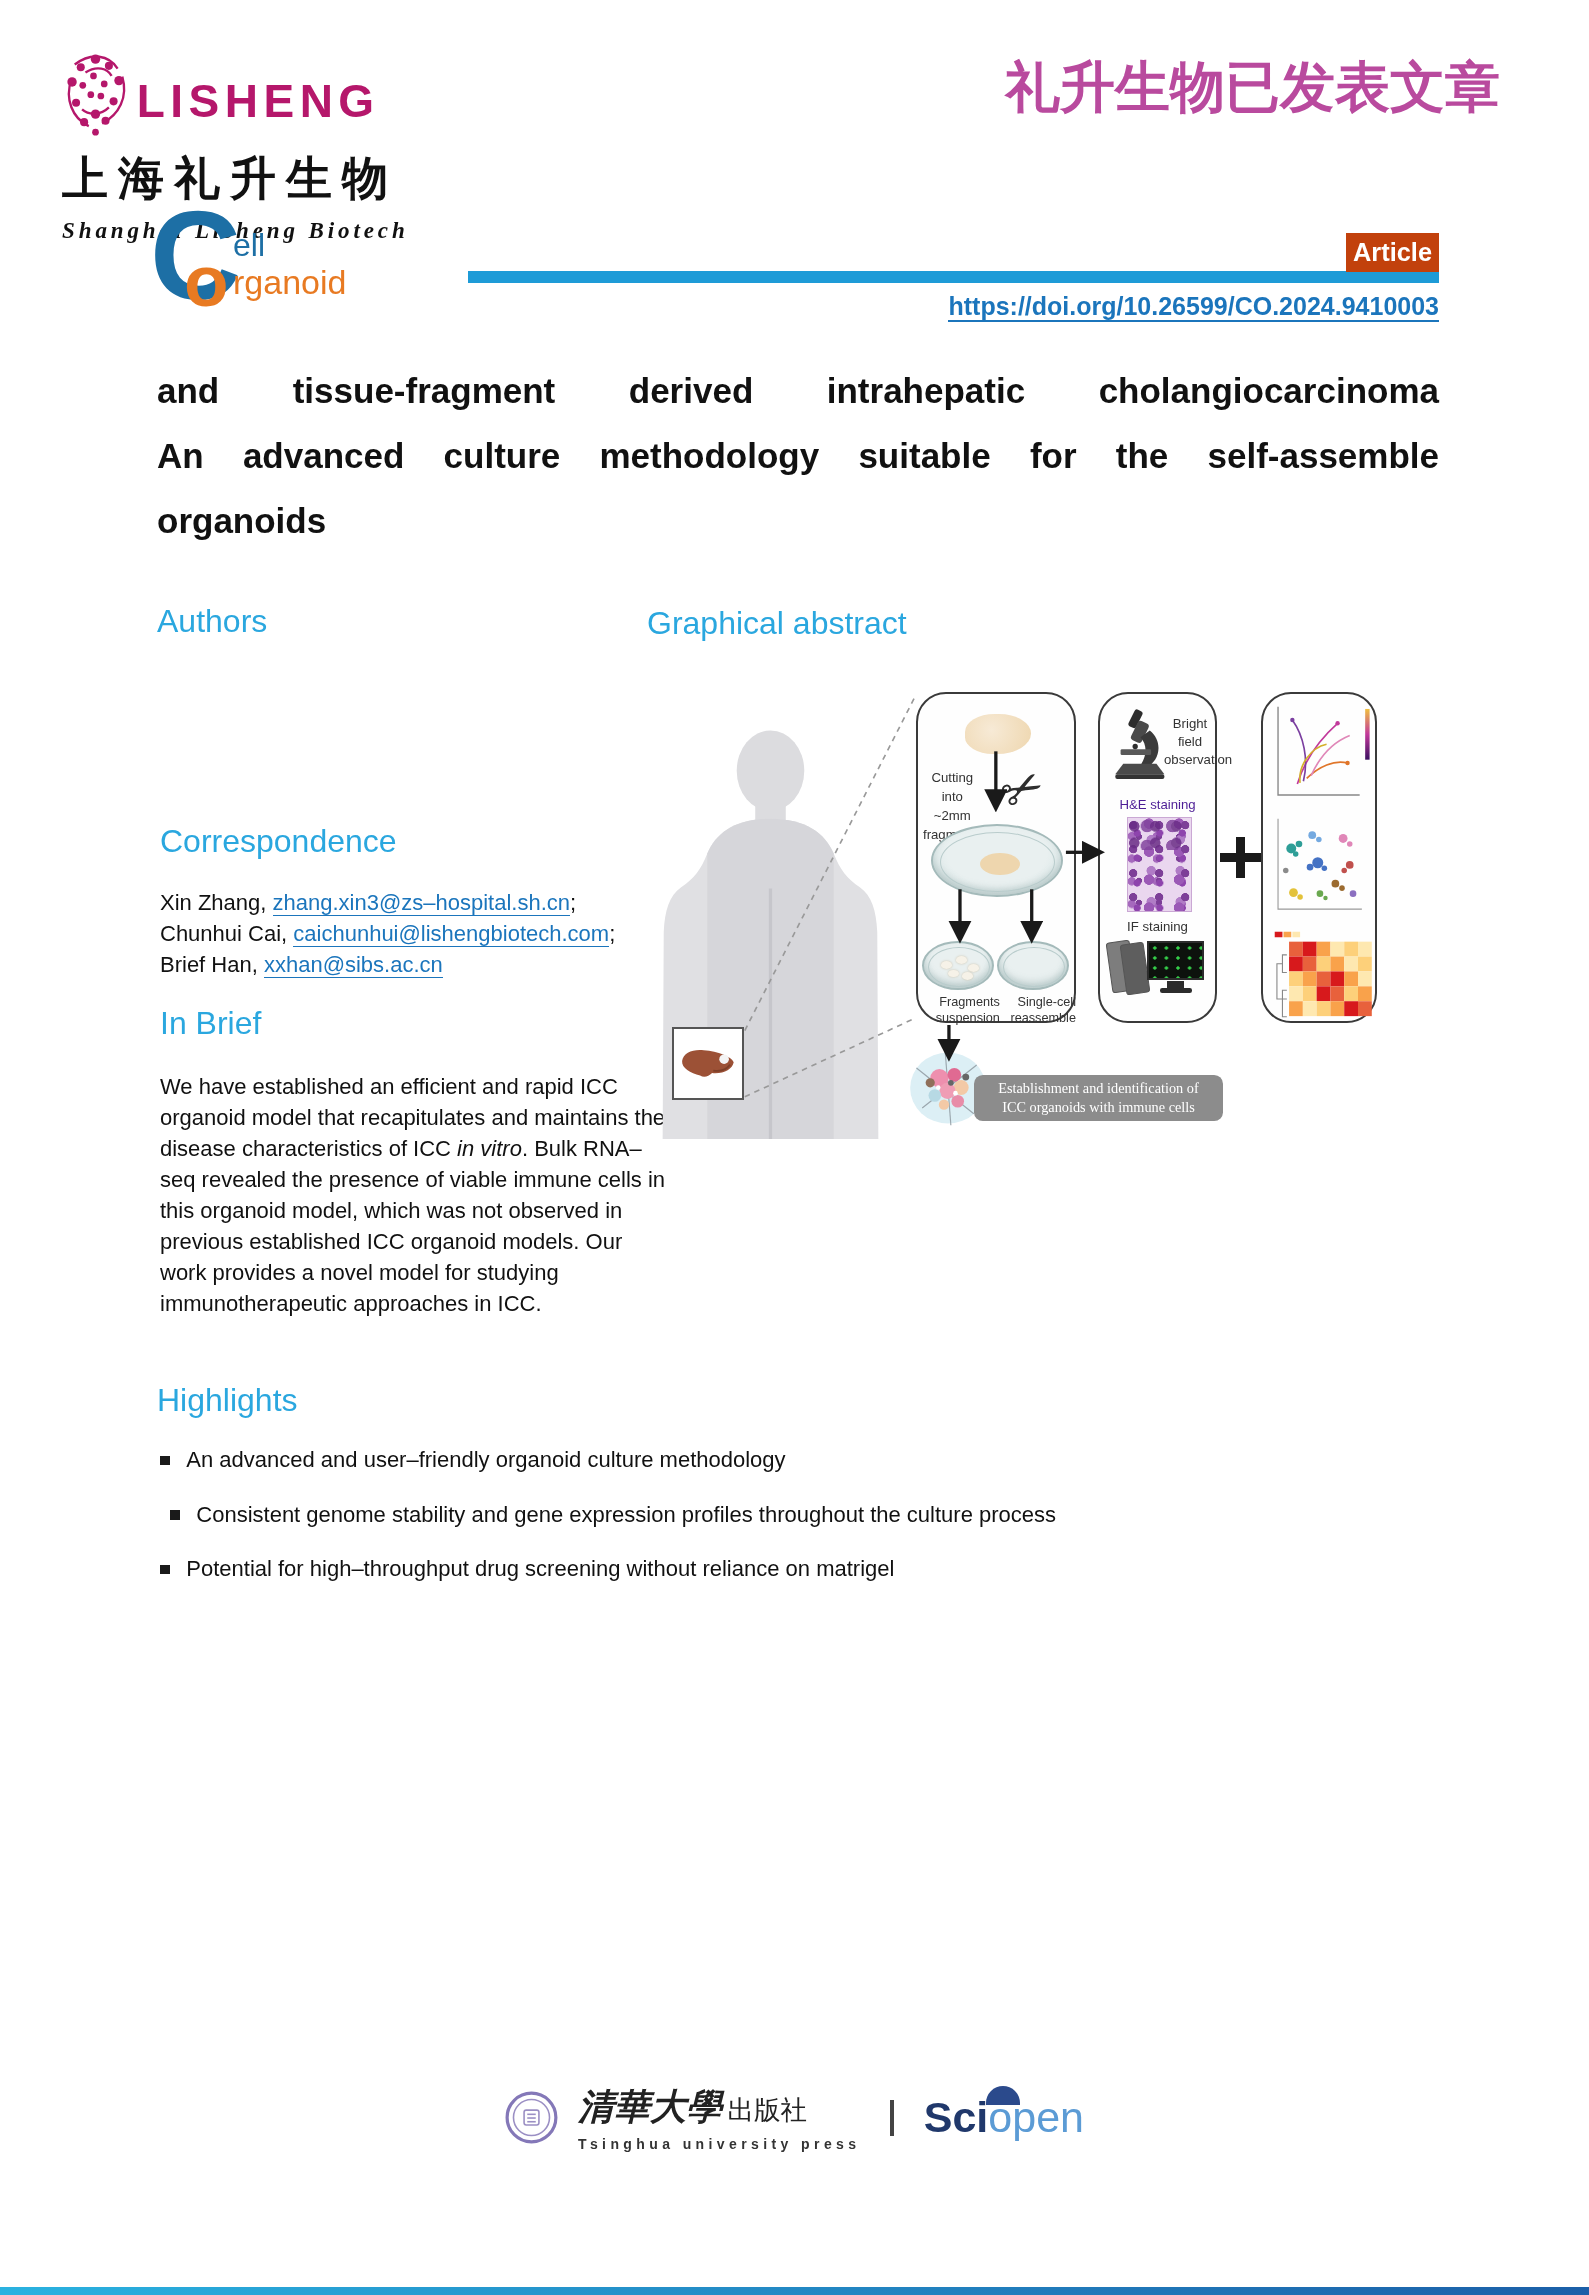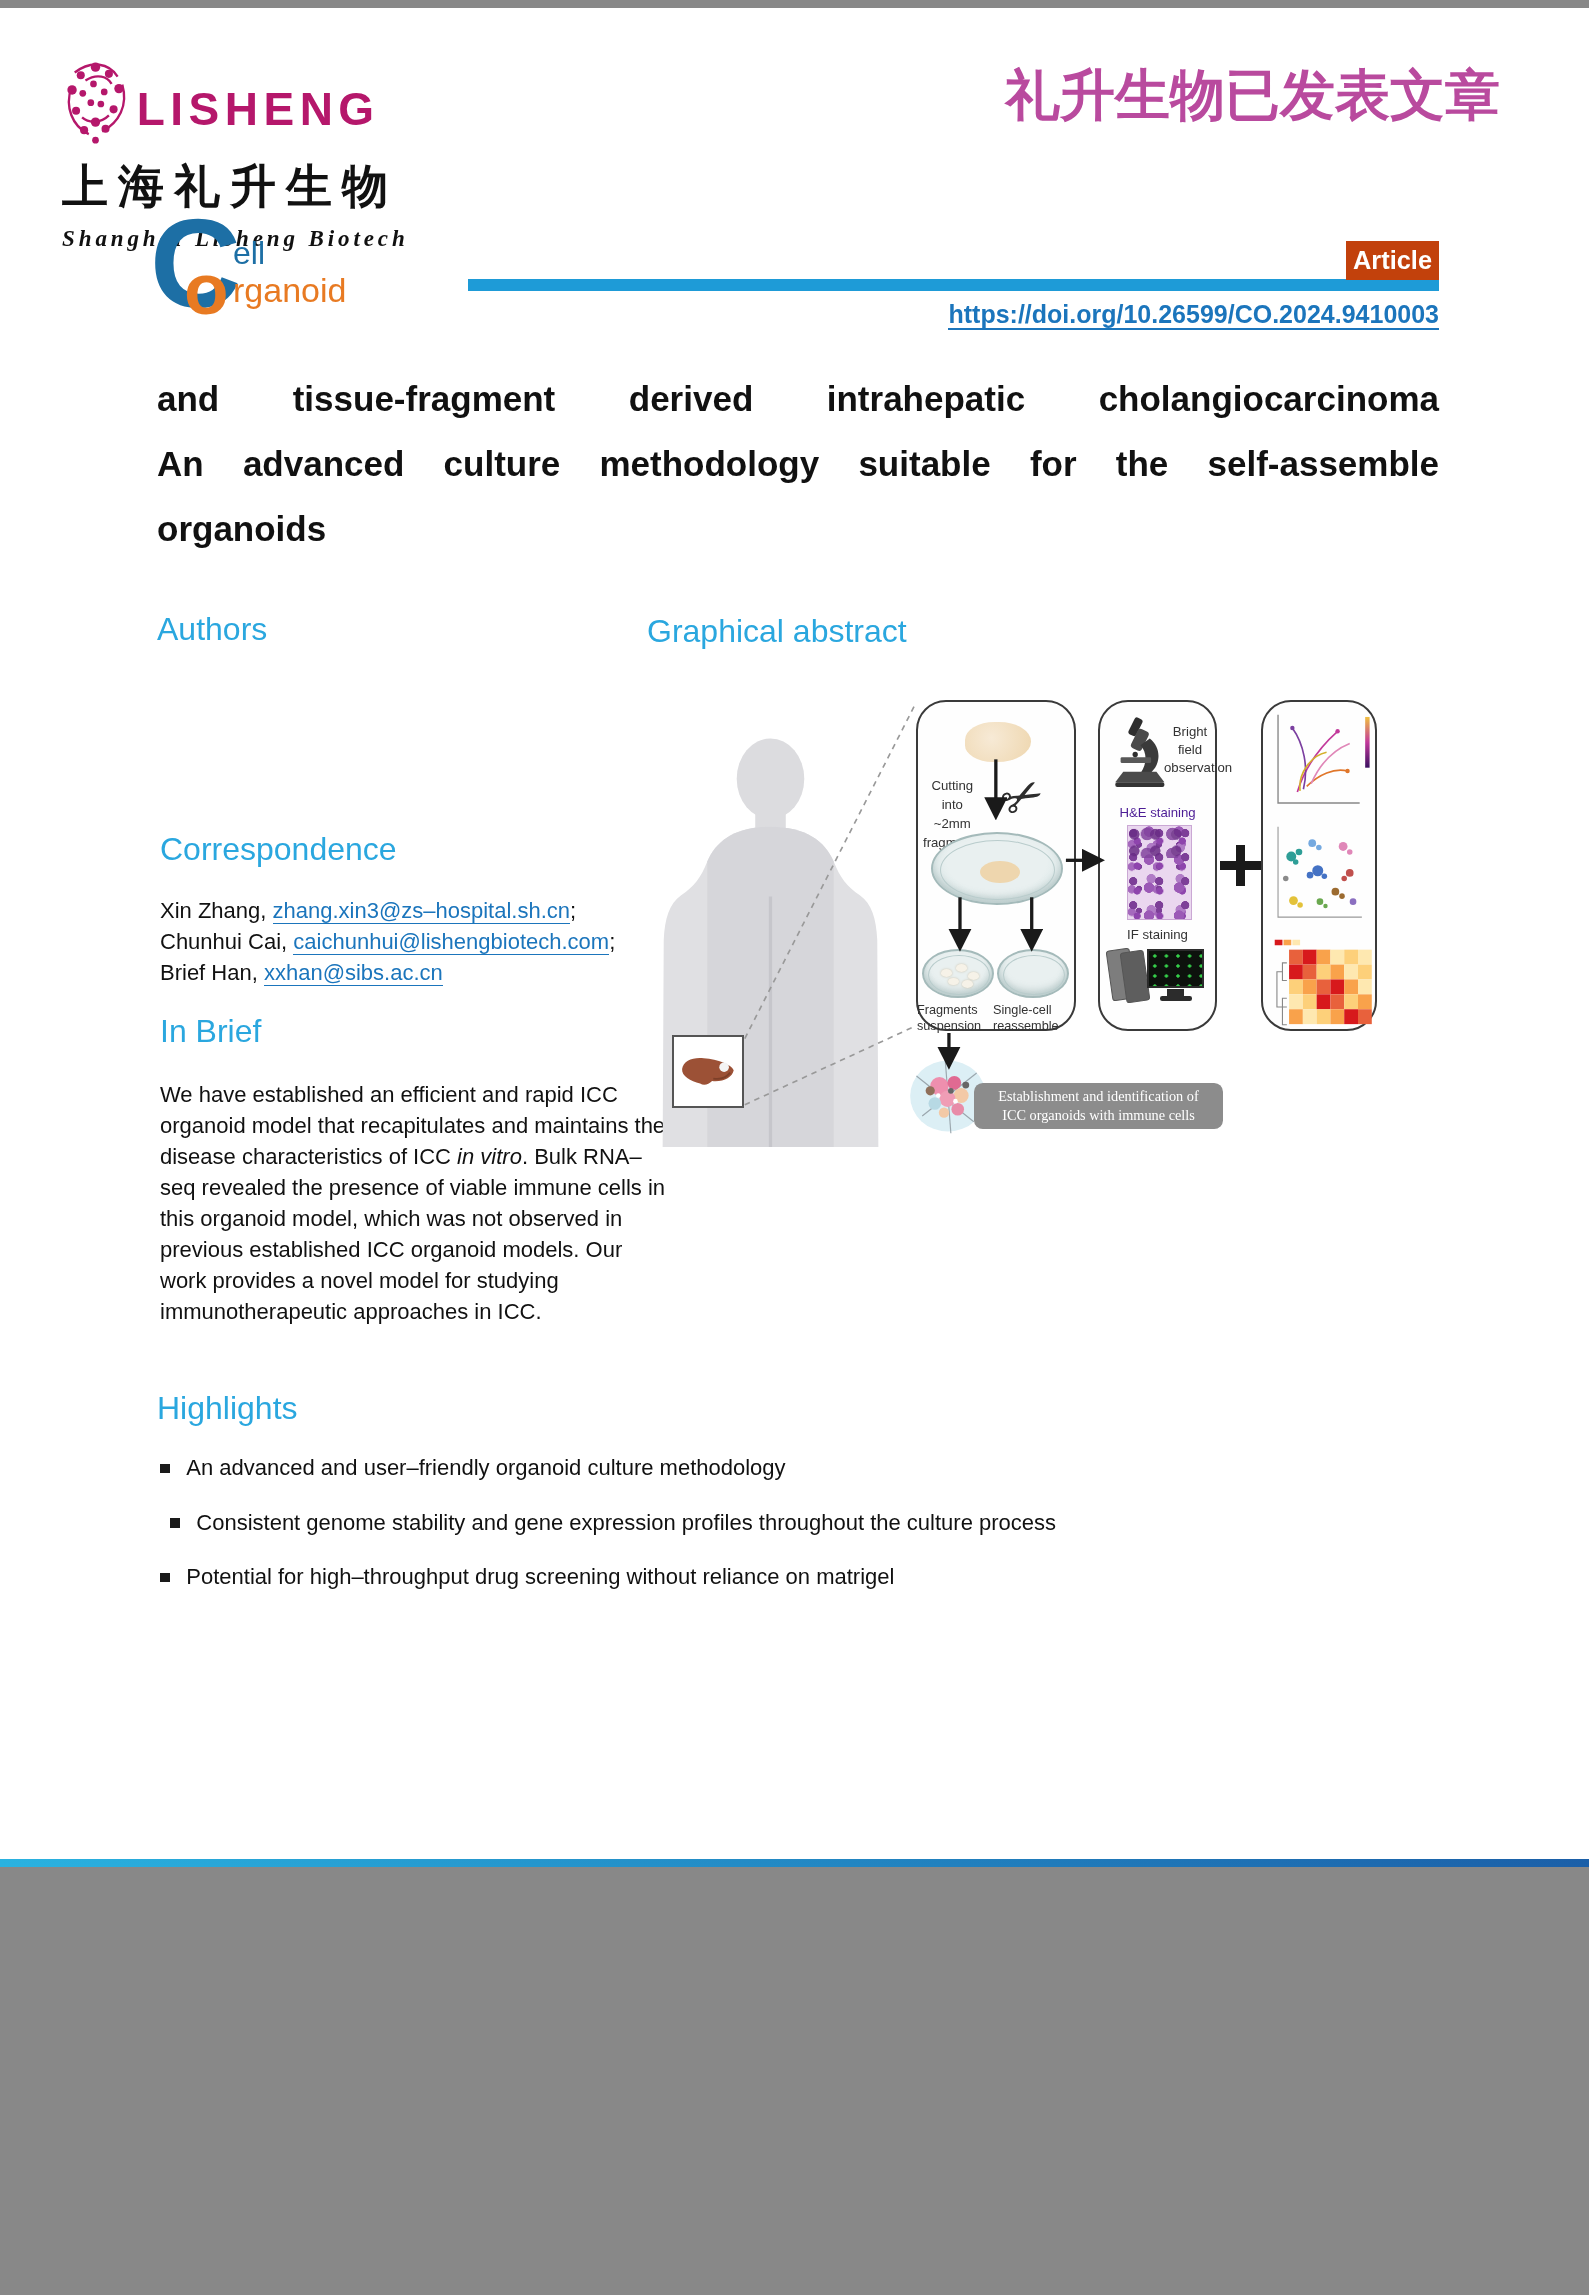--- a/index.html
+++ b/index.html
@@ -1,20 +1,20 @@
 <!DOCTYPE html>
 <html style="font-size:8.8px"><head>
 <meta charset="utf-8">
 <style>
   * { margin:0; padding:0; box-sizing:border-box; }
   html,body { background:#888; }
   .page {
-    position:relative; width:1589px; height:1859px; background:#ffffff;
+    position:relative; width:1589px; height:2295px; background:#ffffff;
     font-family:"Liberation Sans", sans-serif; color:#1a1a1a; overflow:hidden;
-    margin:8px auto;
+    margin:0 auto;
     padding-left:23px;
   }
   
   .brand { position:absolute; left:62px; top:47px; }
   .brand-row { display:flex; align-items:flex-start; }
   .molecule { width:67px; height:94px; }
   .lisheng-word { font-size:46px; font-weight:bold; letter-spacing:5.5px; color:#b5176b; margin:26.5px 0 0 7.7px; }
   .brand-cn { font-family:"Liberation Serif", serif; font-weight:bold; font-size:46px; letter-spacing:10px; color:#111; margin-top:6.6px; white-space:nowrap; }
   .brand-en { font-family:"Liberation Serif", serif; font-style:italic; font-weight:bold; font-size:23px; letter-spacing:3.9px; color:#111; margin-top:8.8px; white-space:nowrap; }
   .banner-cn { position:absolute; top:51px; right:89px; font-size:55px; font-weight:bold; color:#b94a9e; white-space:nowrap; }
@@ -62,21 +62,21 @@
   .tissue { position:absolute; left:47px; top:19.3px; width:66px; height:40px; border-radius:48% 52% 55% 45%; background:radial-gradient(circle at 40% 40%, #f7ead6, #eed6ae); }
   .cut-label { position:absolute; left:3.3px; top:74px; width:62px; font-size:13.2px; line-height:19px; text-align:center; color:#333; }
   .scissors { position:absolute; left:84px; top:67px; font-size:49px; color:#2e2e2e; transform:rotate(-28deg); }
   .dish { position:absolute; border-radius:50%; background:radial-gradient(ellipse at 50% 38%, #e9f0f0 55%, #cfdfdf); border:2.2px solid #a4baba; box-shadow:inset 0 -5.5px 7.7px rgba(120,150,150,.35); }
   .dish::after { content:""; position:absolute; left:6%; top:8%; width:88%; height:84%; border-radius:50%; border:1.7px solid #b9cccc; }
   .dish-big { left:12.7px; top:130px; width:132px; height:73px; }
   .dish-blob { position:absolute; left:47px; top:26.5px; width:40px; height:22px; border-radius:50%; background:#eed6ae; }
   .dish-s1 { left:4.4px; top:247px; width:72px; height:49px; }
   .dish-s2 { left:79px; top:247px; width:72px; height:49px; }
   .frag-dot { position:absolute; width:11px; height:7.7px; border-radius:50%; background:#f6f2e8; box-shadow:0 0 2.2px #c9bfa8; }
-  .dish-label { position:absolute; top:301px; width:83px; font-size:12.7px; line-height:15.5px; text-align:left; color:#333; }
+  .dish-label { position:absolute; top:301px; width:83px; font-size:12.7px; line-height:15.5px; text-align:right; color:#333; }
   .dl1 { left:-1.1px; } .dl2 { left:75px; }
   .micro { position:absolute; left:6.6px; top:14px; width:67px; height:73px; }
   .bf-label { position:absolute; left:64px; top:21px; width:52px; font-size:13.2px; line-height:17.7px; text-align:center; color:#333; }
   .he-label { position:absolute; left:0; top:103px; width:100%; text-align:center; font-size:13.2px; color:#4c1d95; }
   .he-img { position:absolute; left:26.5px; top:123px; width:65px; height:95px; border:0.6px solid #caa8d4;
     background-color:#ead7ef;
     background-image:
       radial-gradient(circle at 20% 30%, #7d3f98 0 3.9px, transparent 4.4px),
       radial-gradient(circle at 70% 20%, #9b59b6 0 5px, transparent 5.5px),
       radial-gradient(circle at 40% 60%, #8e44ad 0 3.3px, transparent 3.9px),

